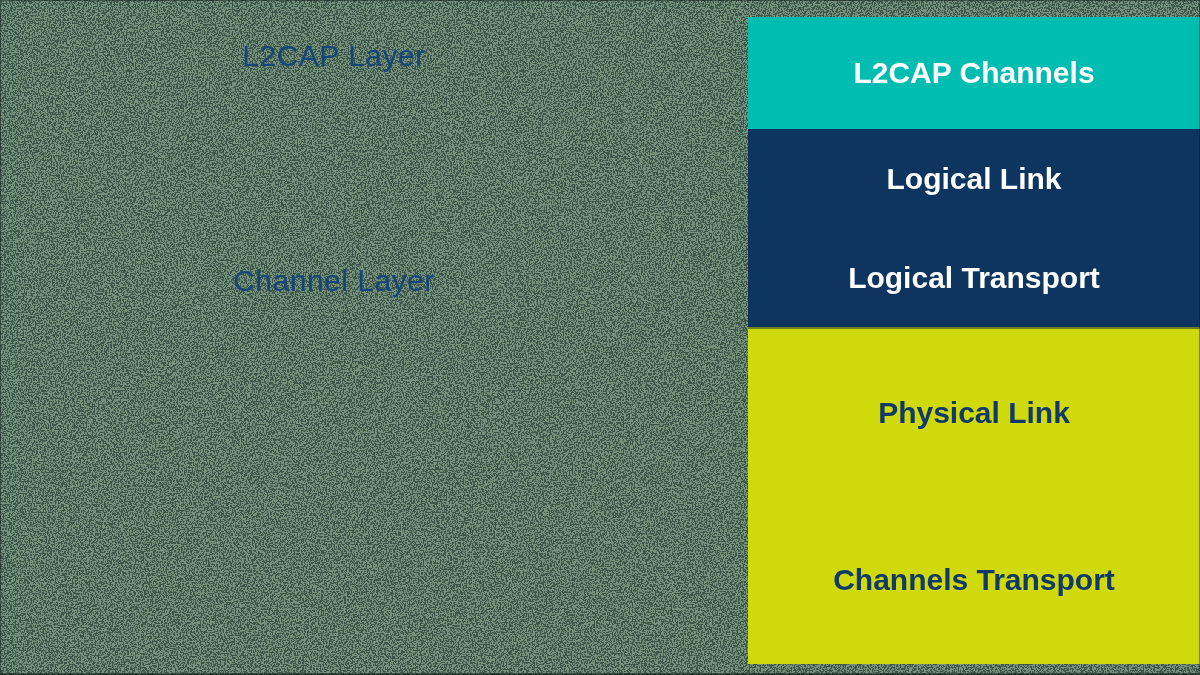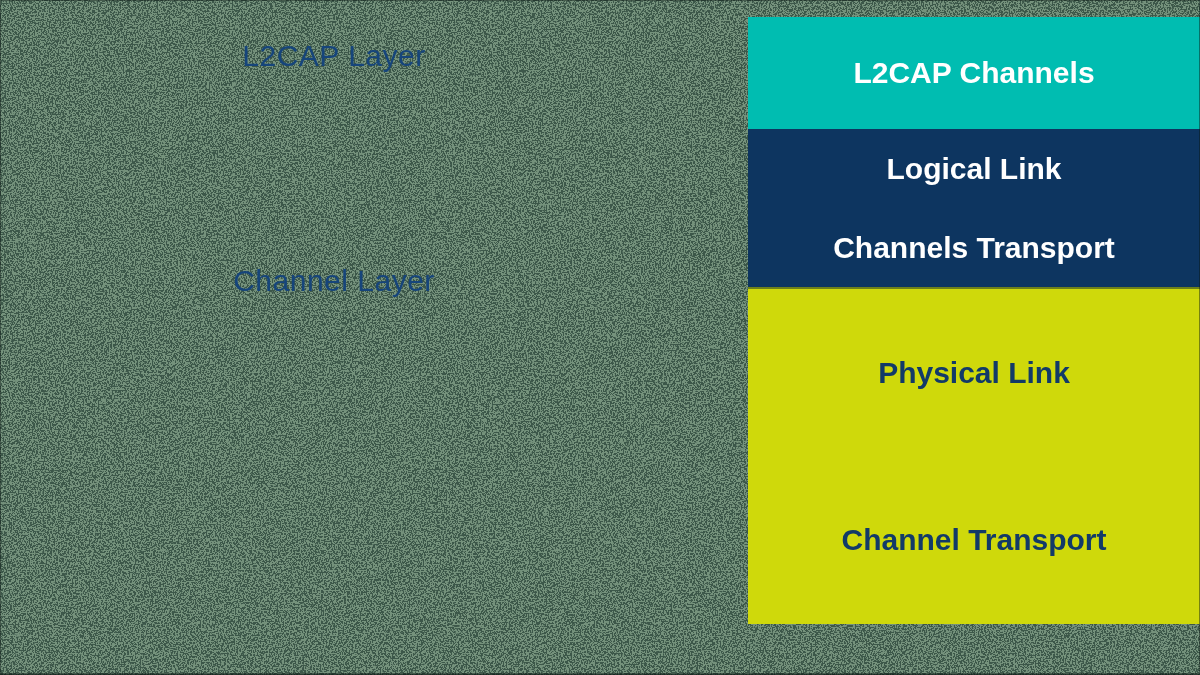--- a/index.html
+++ b/index.html
@@ -74,21 +74,21 @@
   .block {
     display: flex;
     flex-direction: column;
   }
   .block-l2cap {
     height: 112px;
     background: #00BDB1;
     margin-top: 17px;
   }
   .block-logical {
-    height: 158px;
+    height: 198px;
     background: #0D3560;
   }
   .block-physical {
     height: 337px;
     background: #CFD90B;
     border-top: 2px solid rgba(30, 55, 40, 0.55);
     box-sizing: border-box;
   }
   .block-row {
     flex: 1;
@@ -136,27 +136,27 @@
       <div class="block-row">
         <span class="block-label">L2CAP Channels</span>
       </div>
     </div>
 
     <div class="block block-logical">
       <div class="block-row">
         <span class="block-label">Logical Link</span>
       </div>
       <div class="block-row">
-        <span class="block-label">Channels Transport</span>
+        <span class="block-label">Logical Transport</span>
       </div>
     </div>
 
     <div class="block block-physical">
       <div class="block-row">
         <span class="block-label">Physical Link</span>
       </div>
       <div class="block-row">
-        <span class="block-label">Channel Transport</span>
+        <span class="block-label">Channels Transport</span>
       </div>
     </div>
 
   </div>
 </div>
 
 </body></html>

